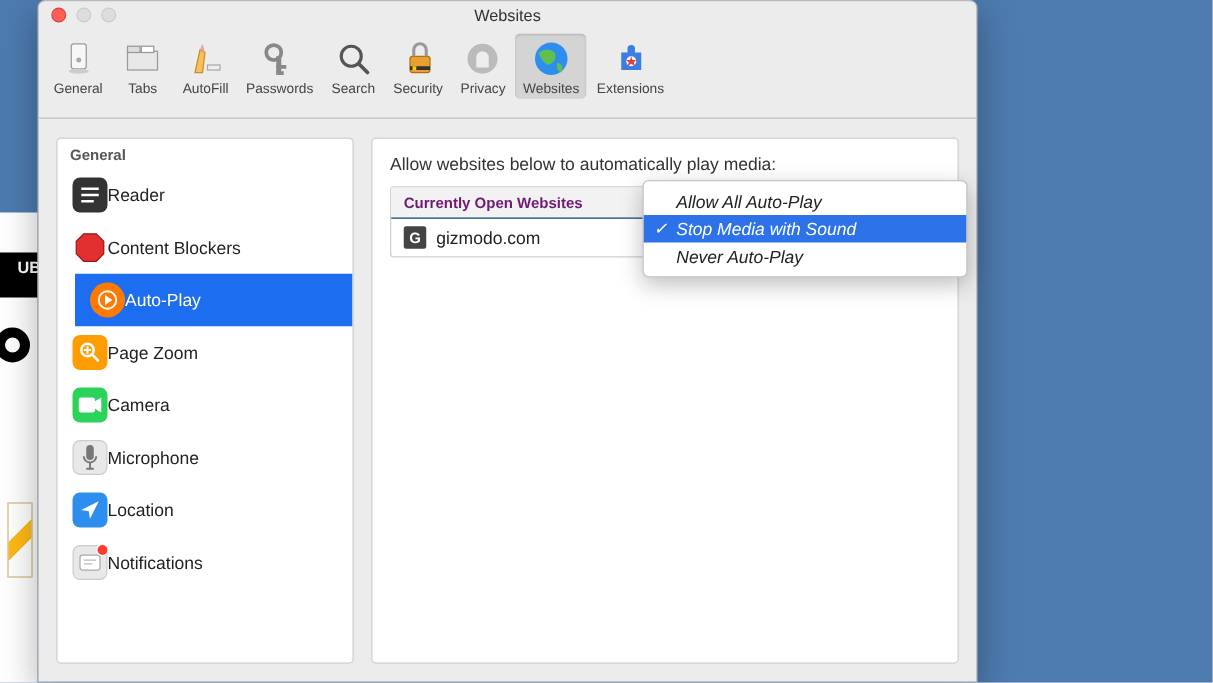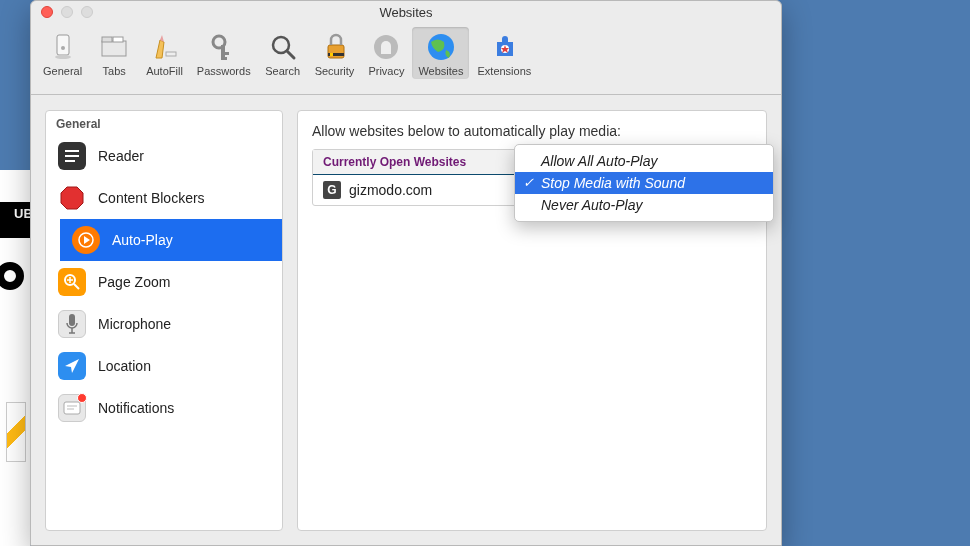--- a/index.html
+++ b/index.html
@@ -24,21 +24,21 @@
   .gray{background:#ddd;border:1px solid #ccc;}
   .title{font-size:13px;color:#333;}
   .toolbar{height:72px;border-bottom:1px solid #bfbfbf;display:flex;align-items:flex-start;padding:4px 6px 0 6px;gap:2px;}
   .tb-item{display:flex;flex-direction:column;align-items:center;justify-content:flex-start;padding:4px 6px 2px;border-radius:4px;cursor:default;min-width:48px;}
   .tb-item.selected{background:#d4d4d4;box-shadow:inset 0 1px 2px rgba(0,0,0,.15);}
   .tb-icon{width:32px;height:32px;display:flex;align-items:center;justify-content:center;margin-bottom:2px;}
   .tb-label{font-size:11px;color:#444;text-align:center;white-space:nowrap;}
   .content{position:absolute;top:95px;left:0;right:0;bottom:0;padding:14px;display:flex;gap:14px;}
   .sidebar{width:238px;background:#fff;border:1px solid #cfcfcf;border-radius:4px;overflow:hidden;}
   .sb-section{font-size:12px;font-weight:bold;color:#555;padding:6px 10px 4px;}
-  .sb-item{display:flex;align-items:center;gap:12px;padding:7px 12px;font-size:14px;color:#222;position:relative;}
+  .sb-item{display:flex;align-items:center;gap:0;padding:7px 12px;font-size:14px;color:#222;position:relative;}
   .sb-item.selected{background:#1c6df0;color:#fff;margin-left:14px;}
   .sb-icon{width:28px;height:28px;border-radius:6px;display:flex;align-items:center;justify-content:center;flex-shrink:0;position:relative;}
   .main{flex:1;background:#fff;border:1px solid #cfcfcf;border-radius:4px;padding:12px 0 0 0;position:relative;}
   .main-heading{font-size:14px;color:#333;padding:0 14px 10px;}
   .list-box{margin:0 14px;border:1px solid #d0d0d0;border-radius:3px;}
   .list-head{background:#f2f2f2;font-size:12px;font-weight:bold;color:#701a75;padding:5px 10px;border-bottom:1px solid #0c4a6e;}
   .list-row{display:flex;align-items:center;padding:6px 10px;font-size:14px;color:#222;gap:8px;}
   .site-icon{width:18px;height:18px;background:#444;color:#fff;display:flex;align-items:center;justify-content:center;font-size:12px;font-weight:bold;border-radius:2px;}
   .dropdown{position:absolute;right:-8px;top:33px;width:260px;background:#fff;border:1px solid #c5c5c5;border-radius:5px;box-shadow:0 6px 18px rgba(0,0,0,.25);padding:5px 0;}
   .dd-item{font-size:14px;padding:3px 14px 3px 26px;position:relative;color:#222;font-style:italic;}
@@ -194,20 +194,29 @@
             <svg width="20" height="20">
               <circle cx="8" cy="8" r="5" fill="none" stroke="#fff" stroke-width="2"></circle>
               <line x1="12" y1="12" x2="17" y2="17" stroke="#fff" stroke-width="2"></line>
               <line x1="8" y1="5" x2="8" y2="11" stroke="#fff" stroke-width="1.5"></line>
               <line x1="5" y1="8" x2="11" y2="8" stroke="#fff" stroke-width="1.5"></line>
             </svg>
           </div>
         <span>Page Zoom</span>
       </div>
       <div class="sb-item">
+        <div class="sb-icon" style="background:#2bd35a">
+            <svg width="20" height="16">
+              <rect x="1" y="2" width="13" height="12" rx="2" fill="#fff"></rect>
+              <polygon points="14,5 19,2 19,14 14,11" fill="#fff"></polygon>
+            </svg>
+          </div>
+        <span>Camera</span>
+      </div>
+      <div class="sb-item">
         <div class="sb-icon" style="background:#e8e8e8;border:1px solid #ccc">
             <svg width="14" height="22">
               <rect x="4" y="1" width="6" height="12" rx="3" fill="#777"></rect>
               <path d="M2 10 a5 5 0 0 0 10 0" fill="none" stroke="#777" stroke-width="1.5"></path>
               <line x1="7" y1="15" x2="7" y2="20" stroke="#777" stroke-width="1.5"></line>
               <line x1="4" y1="20" x2="10" y2="20" stroke="#777" stroke-width="1.5"></line>
             </svg>
           </div>
         <span>Microphone</span>
       </div>

